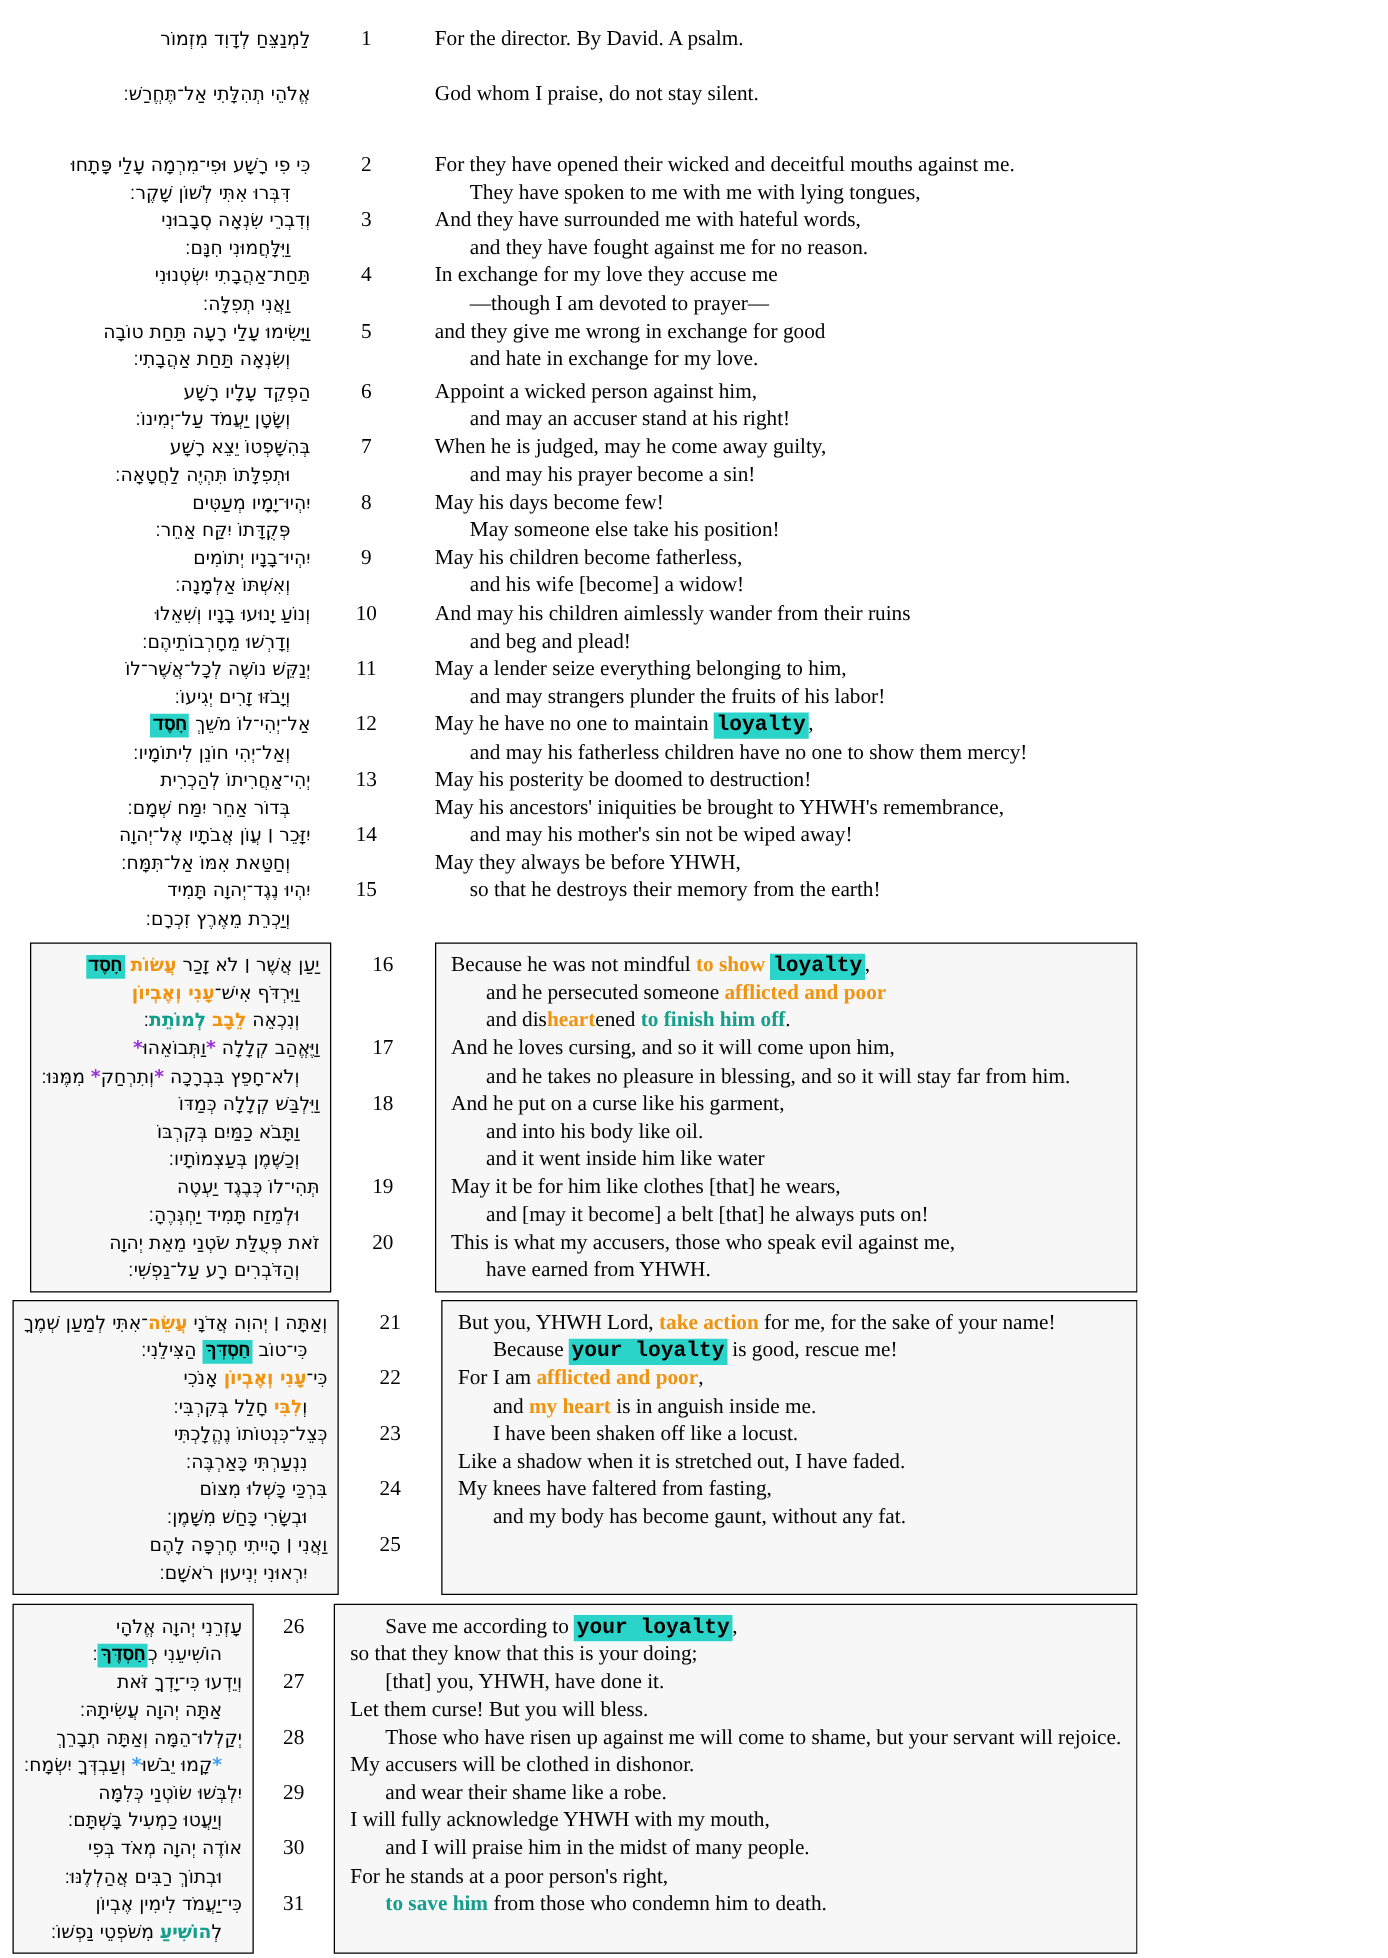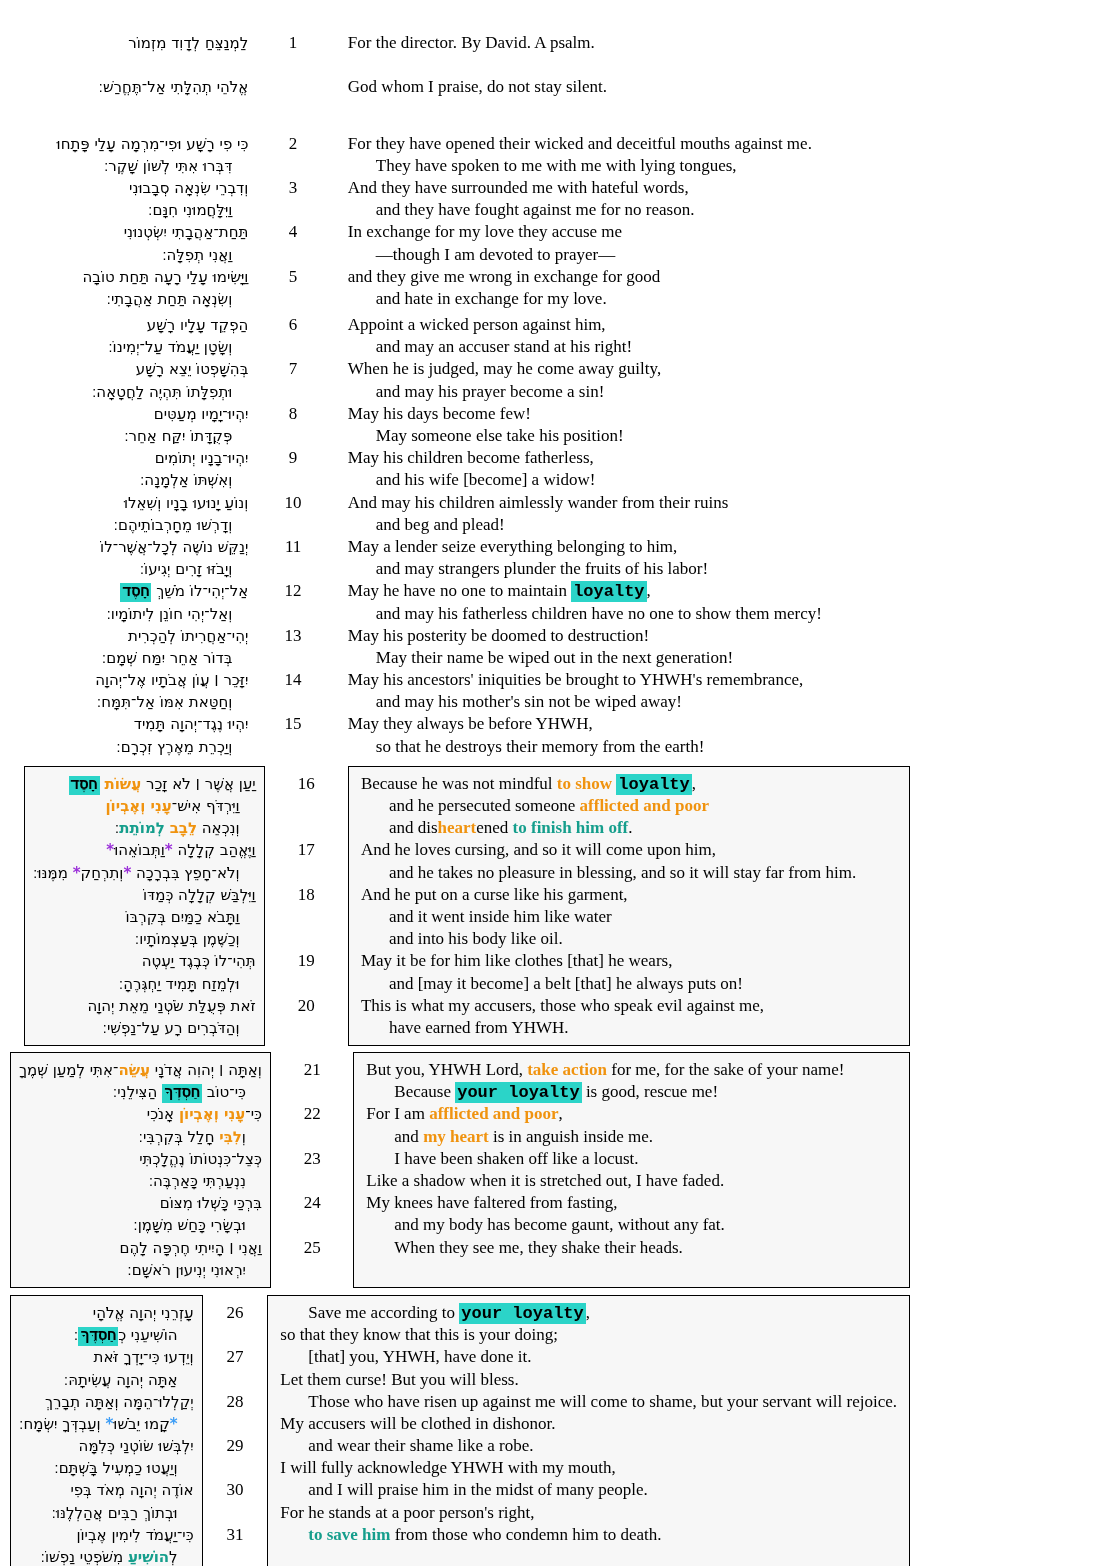--- a/index.html
+++ b/index.html
@@ -1,16 +1,16 @@
 <!DOCTYPE html>
 <html style="--hl: #2bd4c8; --orange: #f0930f; --teal: #159e8c; --purple: #9b30d9; --blue: #3d9df5; --boxbg: #f7f7f7;"><head>
 <meta charset="utf-8">
 <style>
   html,body{margin:0;padding:0;background:#ffffff;}
-  #page{width:910px;height:1566px;overflow:hidden;box-sizing:border-box;padding-top:32px;
+  #page{width:910px;height:1566px;overflow:hidden;box-sizing:border-box;padding-top:20px;
         font-family:"Liberation Serif", serif;color:#000;}
   .section{display:flex;align-items:stretch;}
   .he-area{width:292px;margin-left:10px;box-sizing:border-box;text-align:right;}
   .num-area{width:104px;box-sizing:border-box;text-align:center;}
   .en-area{width:696px;box-sizing:border-box;text-align:left;}
   .boxed{border:1.5px solid #000;background:var(--boxbg);}
   .he-area.boxed{padding:6px 8px;}
   .en-area.boxed{padding:6px 12px;}
   .he-area.plain{padding:0 2px 0 0;}
   .en-area.plain{padding:0 0 0 12px;}
@@ -134,21 +134,20 @@
           <div class="ln ind"><span>May someone else take his position!</span></div>
           <div class="ln"><span>May his children become fatherless,</span></div>
           <div class="ln ind"><span>and his wife [become] a widow!</span></div>
           <div class="ln"><span>And may his children aimlessly wander from their ruins</span></div>
           <div class="ln ind"><span>and beg and plead!</span></div>
           <div class="ln"><span>May a lender seize everything belonging to him,</span></div>
           <div class="ln ind"><span>and may strangers plunder the fruits of his labor!</span></div>
           <div class="ln"><span>May he have no one to maintain </span><span class="seg-h">loyalty</span><span>,</span></div>
           <div class="ln ind"><span>and may his fatherless children have no one to show them mercy!</span></div>
           <div class="ln"><span>May his posterity be doomed to destruction!</span></div>
-          <div class="ln ind"><span>May their name be wiped out in the next generation!</span></div>
           <div class="ln"><span>May his ancestors' iniquities be brought to YHWH's remembrance,</span></div>
           <div class="ln ind"><span>and may his mother's sin not be wiped away!</span></div>
           <div class="ln"><span>May they always be before YHWH,</span></div>
           <div class="ln ind"><span>so that he destroys their memory from the earth!</span></div>
         </div>
       </div>
       <div class="section" style="margin-top: 8px; margin-left: 14px;">
         <div class="he-area boxed">
           <div class="ln"><span>יַעַן אֲשֶׁר ׀ לֹא זָכַר </span><span class="seg-o">עֲשׂוֹת</span><span> </span><span class="seg-h">חָסֶד</span></div>
           <div class="ln ind"><span>וַיִּרְדֹּף אִישׁ־</span><span class="seg-o">עָנִי וְאֶבְיוֹן</span></div>
@@ -177,22 +176,22 @@
           <div class="ln">20</div>
           <div class="ln">&nbsp;</div>
         </div>
         <div class="en-area boxed">
           <div class="ln"><span>Because he was not mindful </span><span class="seg-o">to show</span><span> </span><span class="seg-h">loyalty</span><span>,</span></div>
           <div class="ln ind"><span>and he persecuted someone </span><span class="seg-o">afflicted and poor</span></div>
           <div class="ln ind"><span>and dis</span><span class="seg-o">heart</span><span>ened </span><span class="seg-t">to finish him off</span><span>.</span></div>
           <div class="ln"><span>And he loves cursing, and so it will come upon him,</span></div>
           <div class="ln ind"><span>and he takes no pleasure in blessing, and so it will stay far from him.</span></div>
           <div class="ln"><span>And he put on a curse like his garment,</span></div>
+          <div class="ln ind"><span>and into his body like oil.</span></div>
           <div class="ln ind"><span>and it went inside him like water</span></div>
-          <div class="ln ind"><span>and into his body like oil.</span></div>
           <div class="ln"><span>May it be for him like clothes [that] he wears,</span></div>
           <div class="ln ind"><span>and [may it become] a belt [that] he always puts on!</span></div>
           <div class="ln"><span>This is what my accusers, those who speak evil against me,</span></div>
           <div class="ln ind"><span>have earned from YHWH.</span></div>
         </div>
       </div>
       <div class="section" style="margin-top: 6px;">
         <div class="he-area boxed">
           <div class="ln"><span>וְאַתָּה ׀ יְהוִה אֲדֹנָי </span><span class="seg-o">עֲשֵׂה</span><span>־אִתִּי לְמַעַן שְׁמֶךָ</span></div>
           <div class="ln ind"><span>כִּי־טוֹב </span><span class="seg-h">חַסְדְּךָ</span><span> הַצִּילֵנִי׃</span></div>
@@ -219,21 +218,20 @@
         </div>
         <div class="en-area boxed">
           <div class="ln"><span>But you, YHWH Lord, </span><span class="seg-o">take action</span><span> for me, for the sake of your name!</span></div>
           <div class="ln ind"><span>Because </span><span class="seg-h">your loyalty</span><span> is good, rescue me!</span></div>
           <div class="ln"><span>For I am </span><span class="seg-o">afflicted and poor</span><span>,</span></div>
           <div class="ln ind"><span>and </span><span class="seg-o">my heart</span><span> is in anguish inside me.</span></div>
           <div class="ln ind"><span>I have been shaken off like a locust.</span></div>
           <div class="ln"><span>Like a shadow when it is stretched out, I have faded.</span></div>
           <div class="ln"><span>My knees have faltered from fasting,</span></div>
           <div class="ln ind"><span>and my body has become gaunt, without any fat.</span></div>
-          <div class="ln ind"><span>When they see me, they shake their heads.</span></div>
         </div>
       </div>
       <div class="section" style="margin-top: 7px;">
         <div class="he-area boxed">
           <div class="ln"><span>עָזְרֵנִי יְהוָה אֱלֹהָי</span></div>
           <div class="ln ind"><span>הוֹשִׁיעֵנִי כְ</span><span class="seg-h">חַסְדֶּךָ</span><span>׃</span></div>
           <div class="ln"><span>וְיֵדְעוּ כִּי־יָדְךָ זֹּאת</span></div>
           <div class="ln ind"><span>אַתָּה יְהוָה עֲשִׂיתָהּ׃</span></div>
           <div class="ln"><span>יְקַלְלוּ־הֵמָּה וְאַתָּה תְבָרֵךְ</span></div>
           <div class="ln ind"><span class="seg-b">*</span><span>קָמוּ יֵבֹשׁוּ</span><span class="seg-b">*</span><span> וְעַבְדְּךָ יִשְׂמָח׃</span></div>

